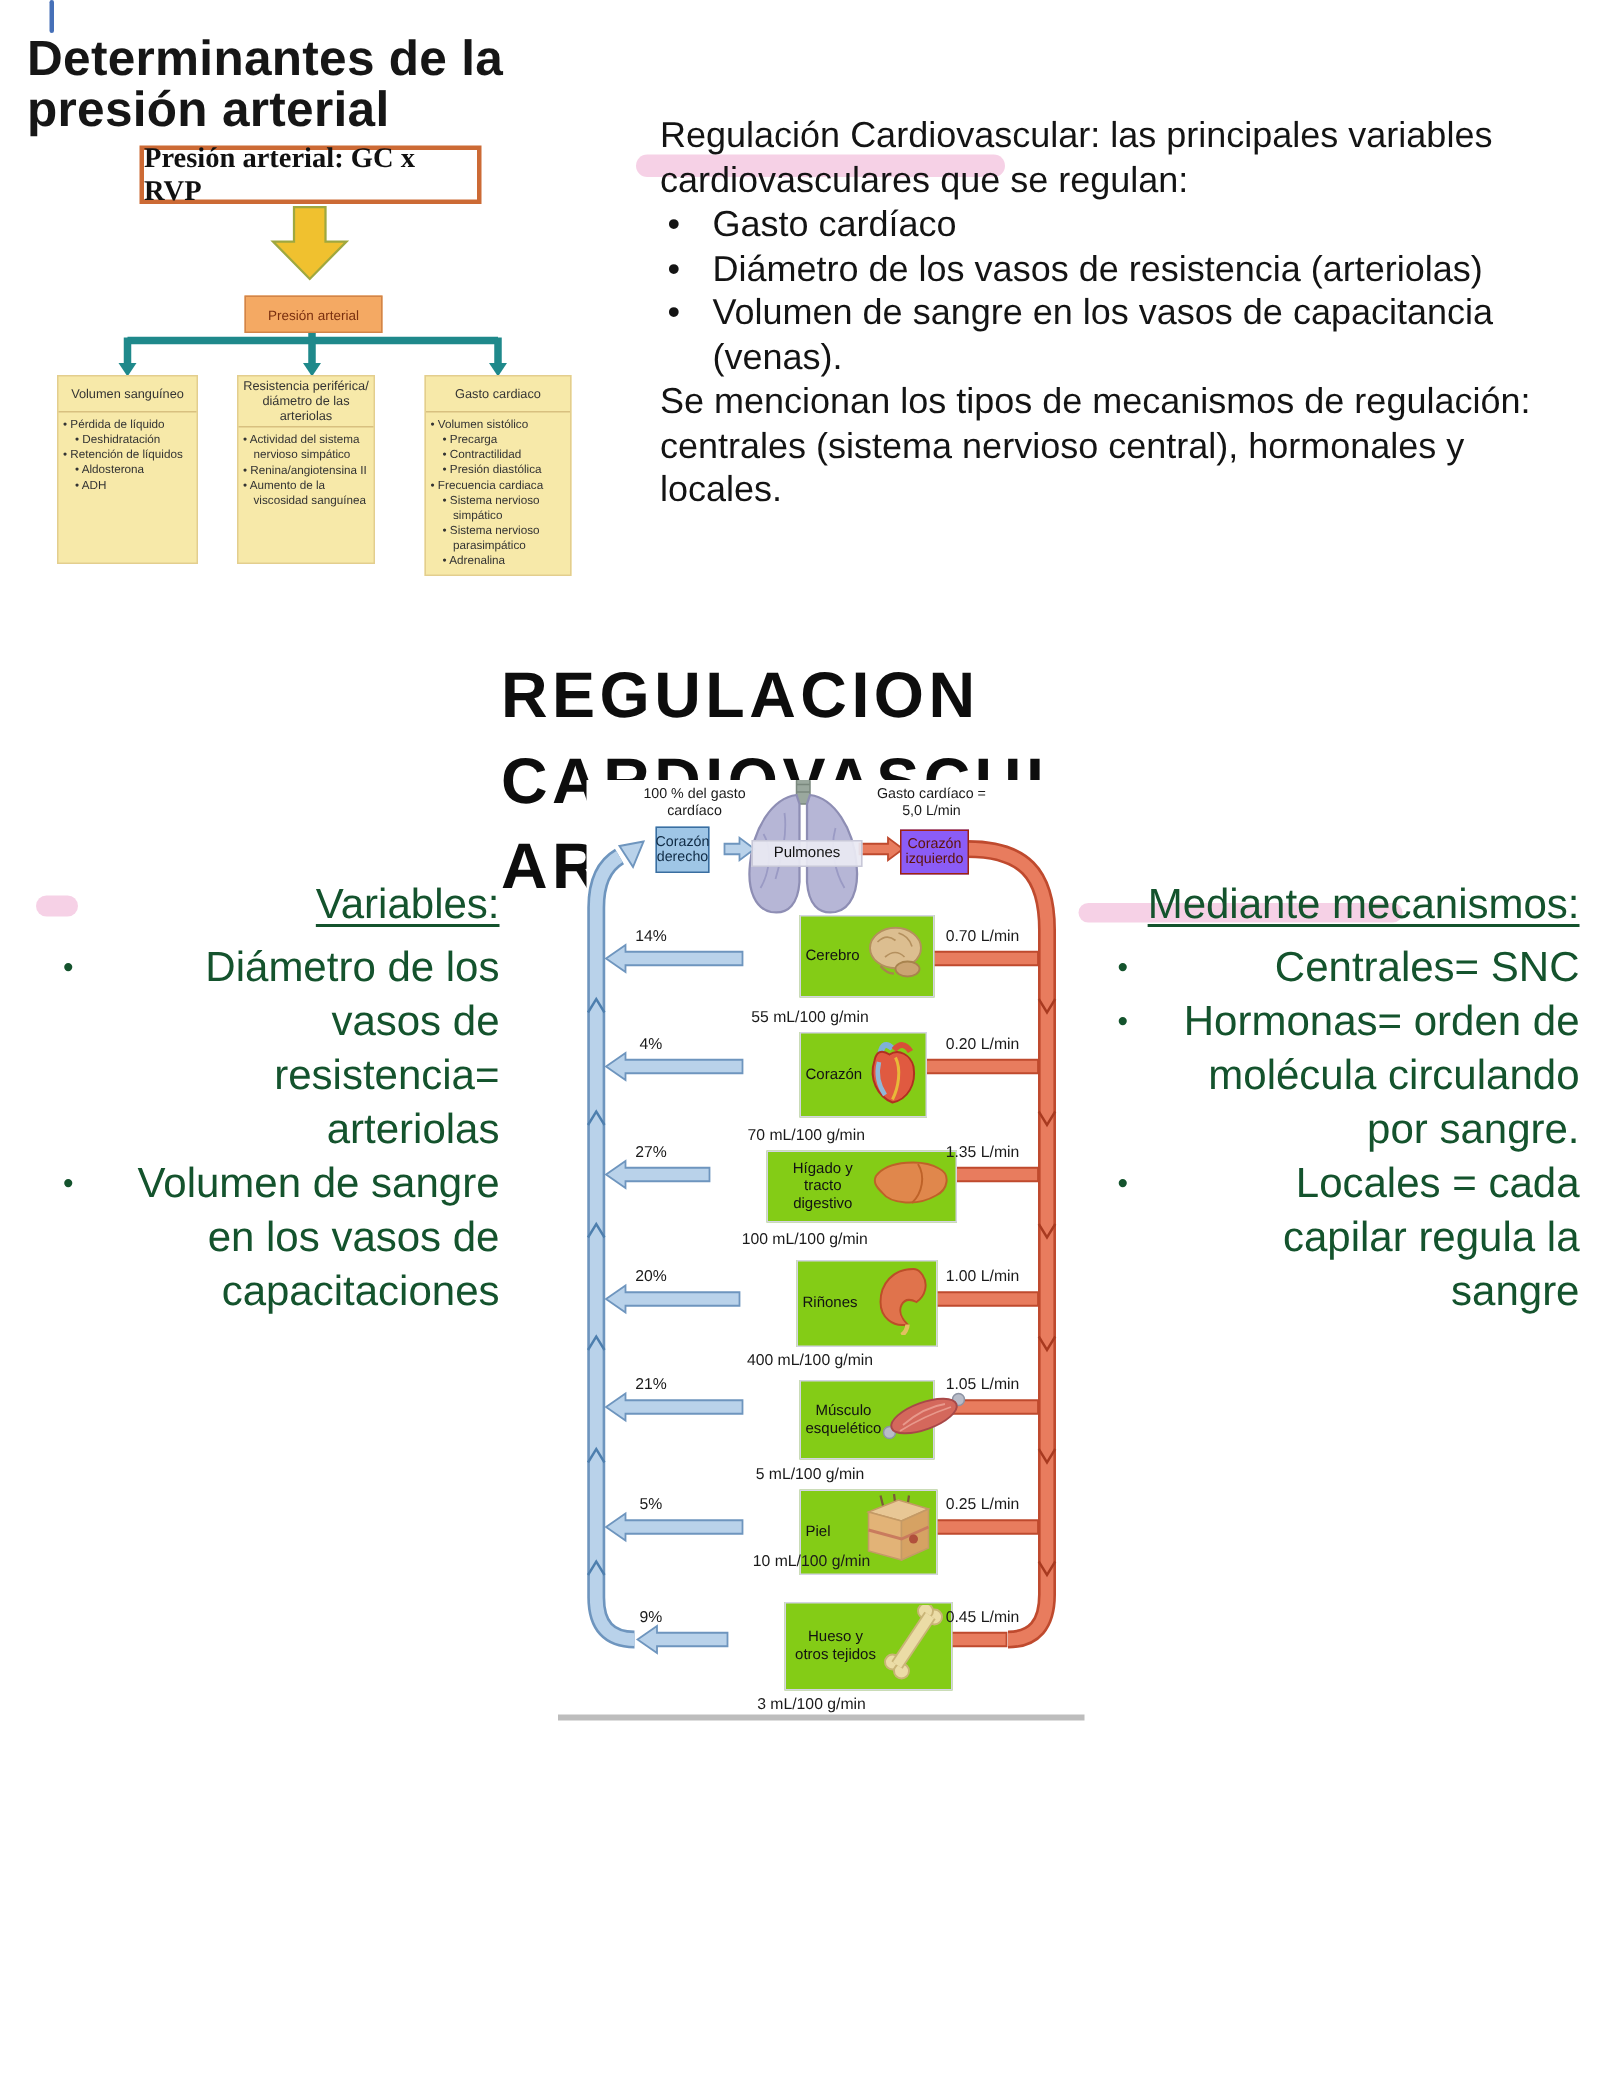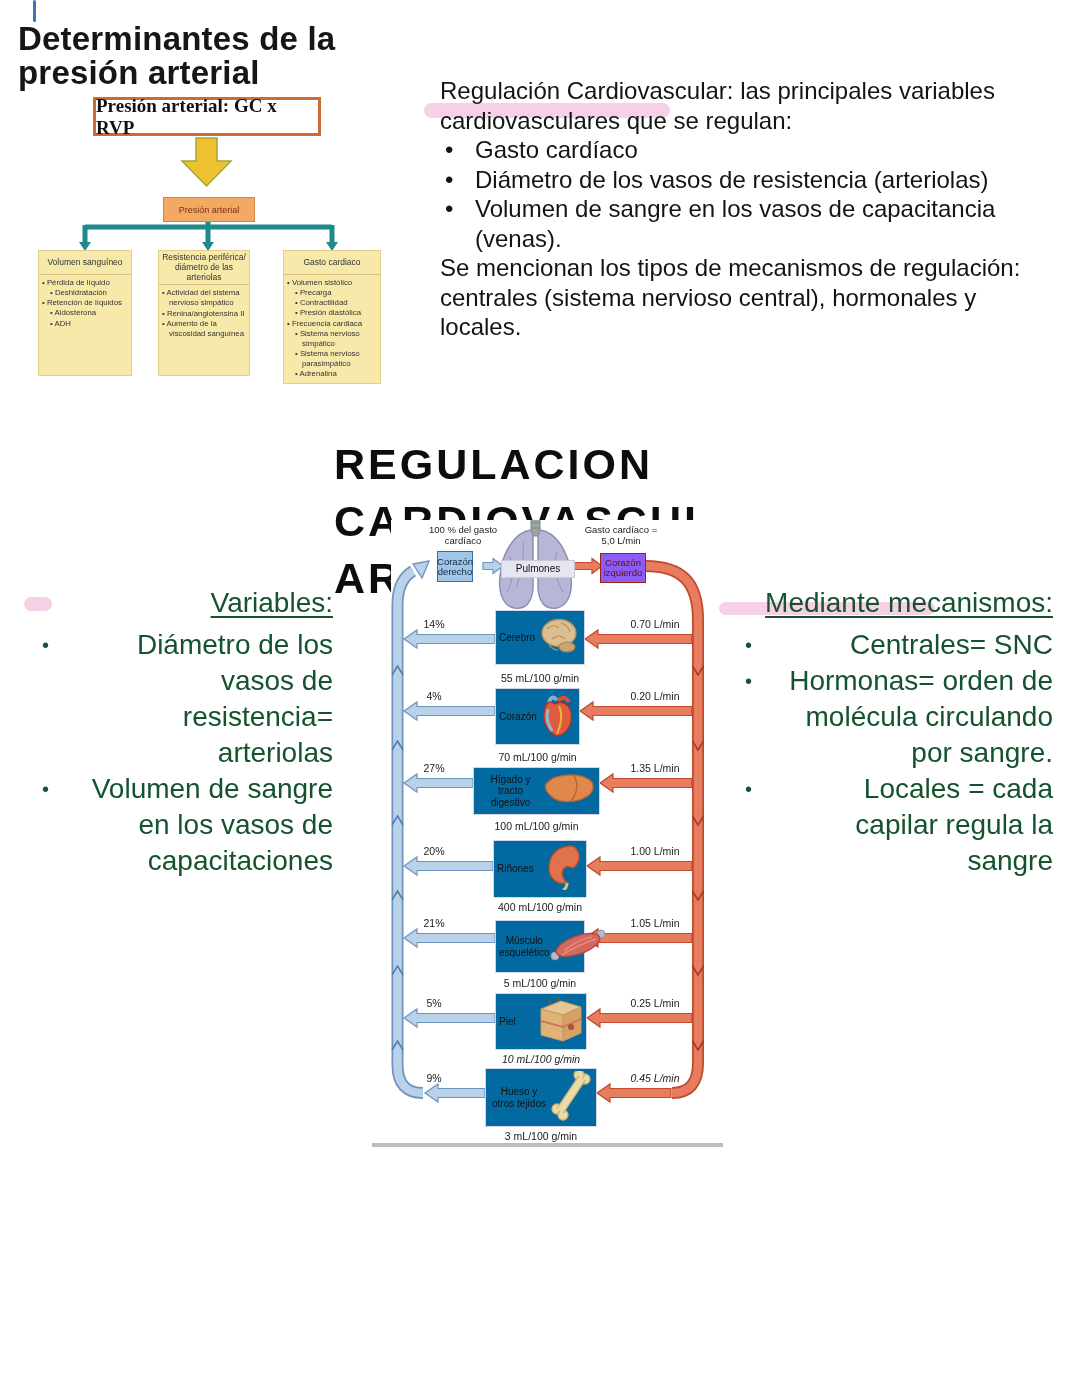--- a/index.html
+++ b/index.html
@@ -48,22 +48,22 @@
   .mechs li::before{content:"\2022";position:absolute;left:10px;font-size:20px;}
 
   
   .panel{left:391px;top:520px;width:327px;height:628px;background:#fff;z-index:3;}
   .panel .lbl{position:absolute;text-align:center;font-size:9.5px;line-height:1.18;color:#1a1a1a;}
   .node{position:absolute;display:flex;align-items:center;justify-content:center;text-align:center;
     font-size:9.5px;line-height:1.05;box-sizing:border-box;}
   .node-rh{background:#9fc6e6;border:1.5px solid #3a6ea0;color:#0f2a44;}
   .node-lu{background:rgba(234,234,243,.93);border:1px solid #c8c8d8;color:#111;font-size:10px;}
   .node-lh{background:#8b5cf6;border:1.5px solid #9e2310;color:#5e1206;}
-  .organ-box{position:absolute;background:#0369a1;border:1px solid #d4d4e4;box-sizing:border-box;
-    display:flex;align-items:center;justify-content:space-between;padding:2px 3px;}
+  .organ-box{position:absolute;background:#84cc16;border:1px solid #d4d4e4;box-sizing:border-box;
+    display:flex;align-items:center;justify-content:space-between;padding:2px 3px;margin-left:38px;}
   .organ-label{font-size:10px;line-height:1.15;color:#121212;text-align:center;}
   .num{position:absolute;font-size:10.5px;color:#1a1a1a;text-align:center;}
   .gray-line{left:372px;top:1143px;width:351px;height:4px;background:#bdbdbd;z-index:4;}
 </style>
 </head>
 <body>
 
 <div class="abs stray-mark"></div>
 
 <div class="abs doc-title">
@@ -293,31 +293,31 @@
             <path d="M 14,9 L 12,1 M 22,8 L 21,0 M 30,8 L 31,1" stroke="#7a5a38" stroke-width="1.5"></path>
             <polygon points="4,12 24,4 44,10 26,18" fill="#e8c795" stroke="#c49a66" stroke-width="1"></polygon>
             <polygon points="4,12 26,18 26,44 4,38" fill="#e2b377" stroke="#c49a66" stroke-width="1"></polygon>
             <polygon points="26,18 44,10 44,36 26,44" fill="#d6a263" stroke="#c49a66" stroke-width="1"></polygon>
             <path d="M 4,24 L 26,30 L 44,22" fill="none" stroke="#c97b5e" stroke-width="2"></path>
             <circle cx="34" cy="30" r="3" fill="#b0503c"></circle>
           </svg></span>
       </div>
       <span class="num" style="left: 12px; top: 477px; width: 62px;">5%</span>
       <span class="num" style="left: 228px; top: 477px; width: 72px;">0.25 L/min</span>
-      <span class="num" style="left: 65px; top: 533px; width: 170px; font-style: italic;">10 mL/100 g/min</span>
+      <span class="num" style="left: 65px; top: 515px; width: 170px;">10 mL/100 g/min</span>
       <div class="organ-box" style="left: 94px; top: 548px; width: 112px; height: 59px;">
         <span class="organ-label">Hueso y otros tejidos</span>
         <span><svg width="44" height="50" viewBox="0 0 44 50">
             <circle cx="8" cy="38" r="5" fill="#ebdca6" stroke="#c9b477" stroke-width="1.3"></circle>
             <circle cx="14" cy="44" r="5" fill="#ebdca6" stroke="#c9b477" stroke-width="1.3"></circle>
             <circle cx="36" cy="8" r="5" fill="#ebdca6" stroke="#c9b477" stroke-width="1.3"></circle>
             <circle cx="30" cy="4" r="5" fill="#ebdca6" stroke="#c9b477" stroke-width="1.3"></circle>
             <line x1="11" y1="40" x2="33" y2="7" stroke="#c9b477" stroke-width="9"></line>
             <line x1="11" y1="40" x2="33" y2="7" stroke="#ebdca6" stroke-width="6.5"></line>
           </svg></span>
       </div>
       <span class="num" style="left: 12px; top: 552px; width: 62px;">9%</span>
-      <span class="num" style="left: 228px; top: 552px; width: 72px; font-style: italic;">0.45 L/min</span>
+      <span class="num" style="left: 228px; top: 552px; width: 72px;">0.45 L/min</span>
       <span class="num" style="left: 65px; top: 610px; width: 170px;">3 mL/100 g/min</span>
     </div>
 </div>
 
 <div class="abs gray-line"></div>
 
 </body></html>

